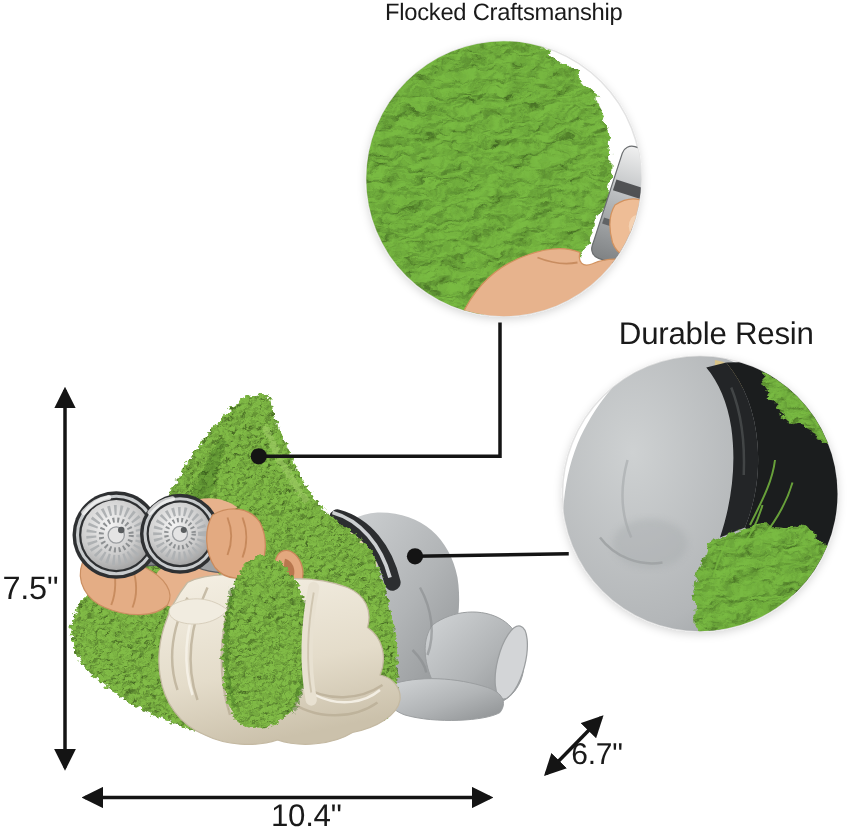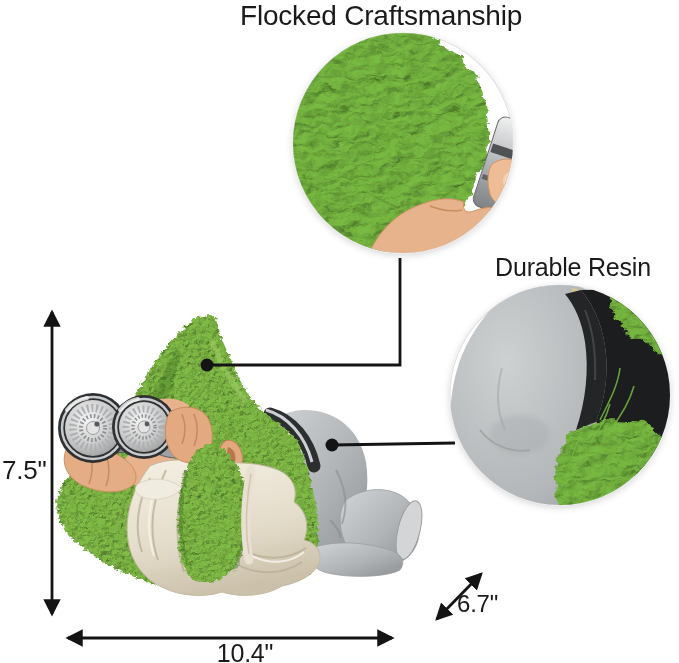--- a/index.html
+++ b/index.html
@@ -1,20 +1,20 @@
 <!DOCTYPE html>
 <html><head>
 <meta charset="utf-8">
 <style>
   html,body{margin:0;padding:0;background:#fff;}
   body{font-family:"Liberation Sans", sans-serif;}
   .stage{position:relative;width:679px;height:663px;background:#ffffff;overflow:hidden;}
   .scene{position:absolute;left:0;top:0;}
   .lbl{position:absolute;color:#1a1a1a;font-size:25px;line-height:1.05;white-space:nowrap;letter-spacing:-0.2px;}
-  .lbl-flocked{left:240px;top:1px;width:326px;font-size:28px;}
+  .lbl-flocked{left:240px;top:1px;width:326px;text-align:center;font-size:19px;}
   .lbl-resin{left:455px;top:254px;width:236px;text-align:center;}
   .lbl-height{left:2px;top:457px;width:42px;text-align:center;font-size:26px;}
   .lbl-width{left:190px;top:640px;width:110px;text-align:center;}
   .lbl-depth{left:457px;top:591px;font-size:24px;}
 </style>
 </head>
 <body>
 
 <div class="stage">
 

